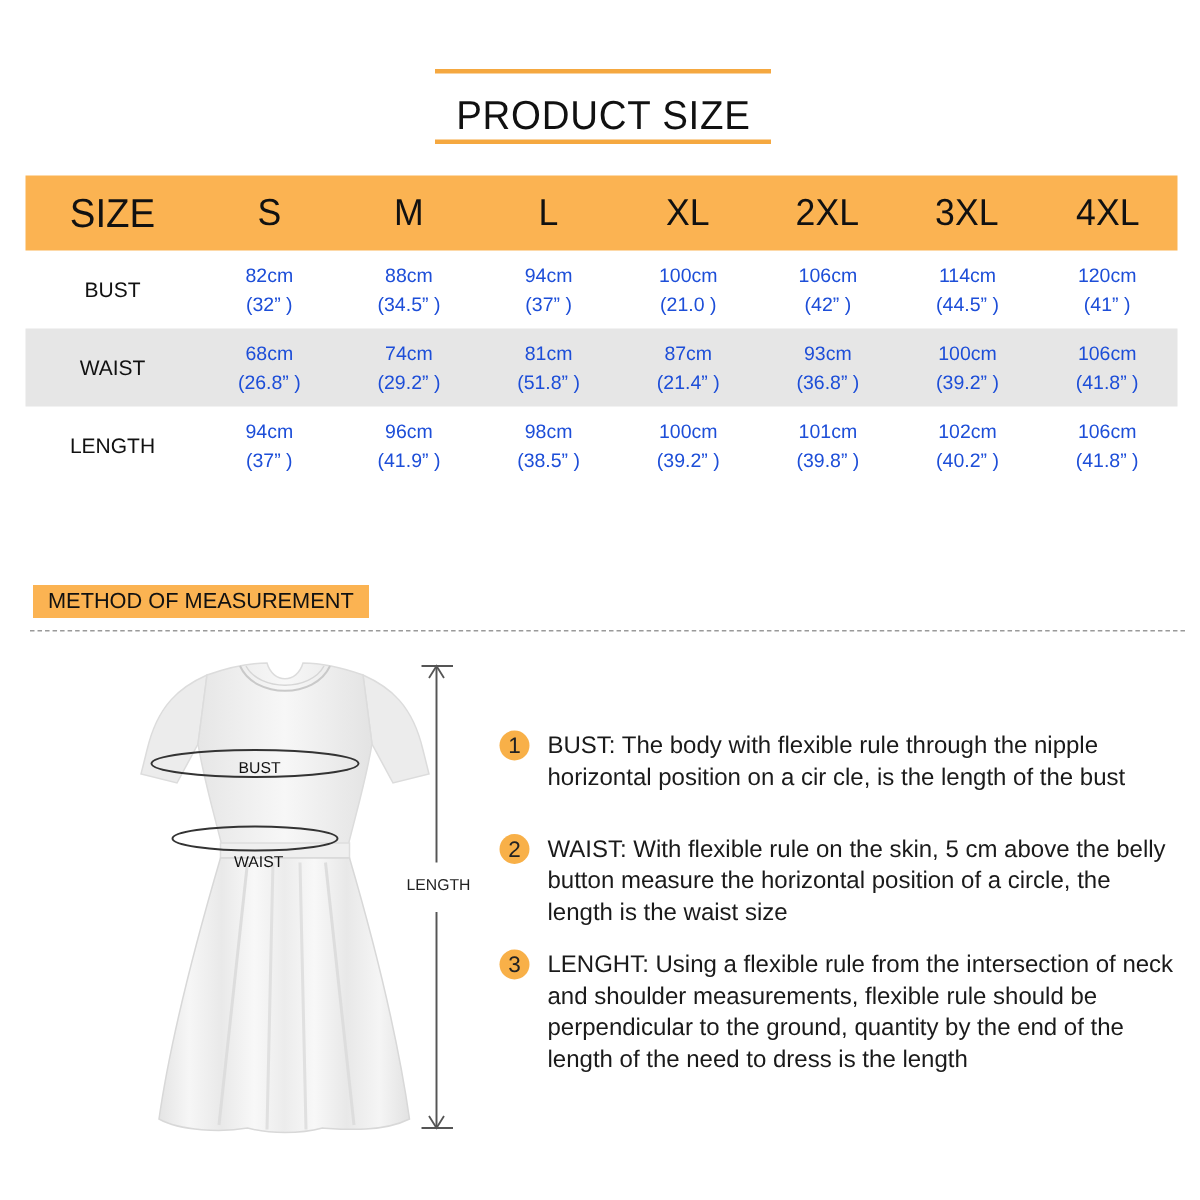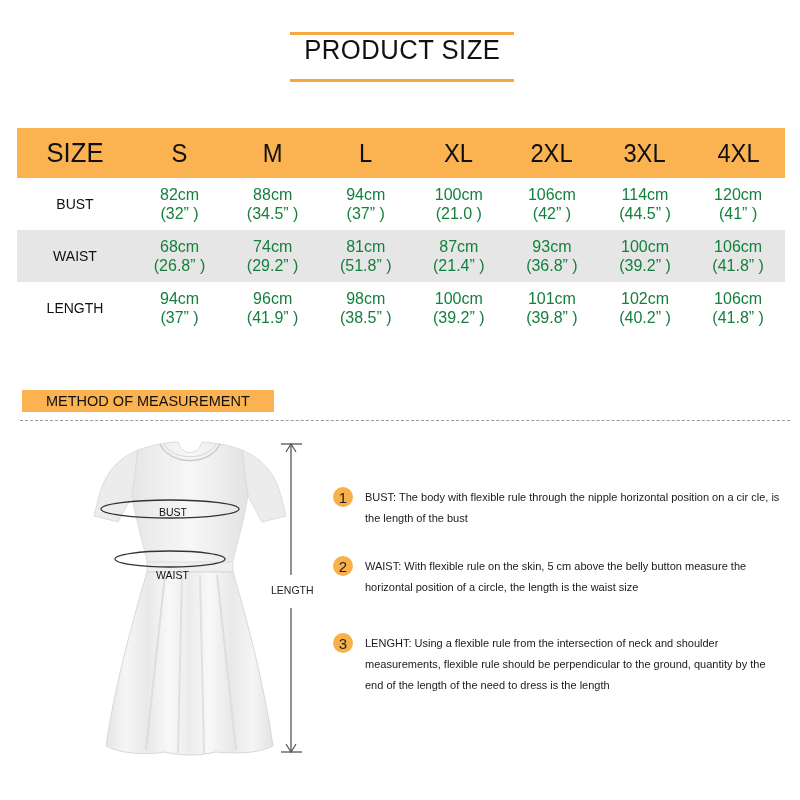--- a/index.html
+++ b/index.html
@@ -1,48 +1,48 @@
 <!DOCTYPE html>
 <html><head>
 <meta charset="utf-8">
 <style>
   html, body { margin: 0; padding: 0; }
   body {
     width: 800px; height: 800px; background: #ffffff; position: relative; overflow: hidden;
     font-family: "Liberation Sans", "DejaVu Sans", sans-serif; color: #1a1a1a;
   }
   .title-wrap {
-    position: absolute; left: 290px; top: 32px; width: 224px; height: 44px;
+    position: absolute; left: 290px; top: 46px; width: 224px; height: 44px;
     border-top: 3px solid #f5a840; border-bottom: 3px solid #f5a840;
-    display: flex; align-items: flex-start; justify-content: center;
+    display: flex; align-items: flex-end; justify-content: center;
   }
   .title {
     font-size: 27px; font-weight: normal; letter-spacing: 0.5px; color: #111;
     font-family: "Liberation Sans", sans-serif; transform: scaleX(0.95);
   }
   .size-table {
-    position: absolute; left: 17px; top: 128px; width: 768px;
+    position: absolute; left: 17px; top: 117px; width: 768px;
   }
   .row { display: flex; width: 768px; align-items: center; }
   .row.header { height: 50px; background: #fbb352; }
   .row.data { height: 52px; }
   .row.data.shaded { background: #e6e6e6; }
   .cell {
     text-align: center; display: flex; flex-direction: column; align-items: center; justify-content: center;
   }
   .cell.label { width: 116px; }
   .cell.val { width: 93.1px; }
   .row.header .cell {
     font-size: 25px; color: #111; transform: scaleX(0.95);
   }
   .row.header .cell.label { font-size: 27px; }
   .row.data .cell.label { font-size: 14px; color: #111; }
-  .row.data .cell.val { font-size: 16px; line-height: 19px; color: #15803d; }
+  .row.data .cell.val { font-size: 13px; line-height: 19px; color: #1d4ed8; }
   .section-tag {
-    position: absolute; left: 22px; top: 390px; height: 22px; padding: 0 24px;
+    position: absolute; left: 22px; top: 390px; height: 22px; padding: 0 10px;
     background: #fbb352; display: flex; align-items: center;
     font-size: 14.5px; color: #111;
   }
   .dashed {
     position: absolute; left: 20px; top: 420px; width: 770px; height: 0;
     border-top: 1.5px dashed #9a9a9a;
   }
   .illustration { position: absolute; left: 60px; top: 430px; width: 260px; height: 340px; }
   .dress-label {
     position: absolute; font-size: 10.5px; color: #111;
@@ -51,21 +51,21 @@
     position: absolute; left: 271px; top: 584px; font-size: 10.5px; color: #222;
   }
   .instructions { position: absolute; left: 333px; top: 487px; width: 450px; }
   .step { display: flex; position: absolute; left: 0; width: 450px; }
   .num {
     width: 20px; height: 20px; border-radius: 50%; background: #f8b048;
     color: #222; font-size: 15px; display: flex; align-items: center; justify-content: center;
     flex-shrink: 0; margin-top: 0px;
   }
   .step-text {
-    margin-left: 12px; font-size: 11px; line-height: 21px; color: #1a1a1a;
+    margin-left: 12px; font-size: 16px; line-height: 21px; color: #1a1a1a;
   }
 </style>
 </head>
 <body>
 
 <div class="title-wrap">
   <span class="title">PRODUCT SIZE</span>
 </div>
 
 <div class="size-table">

